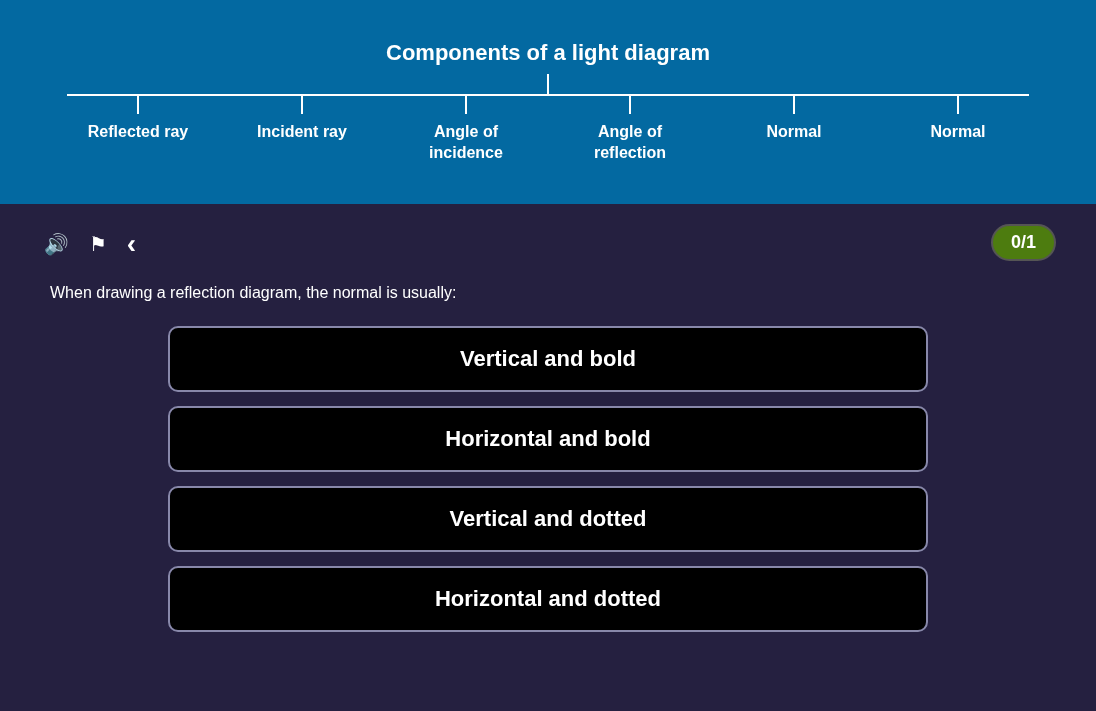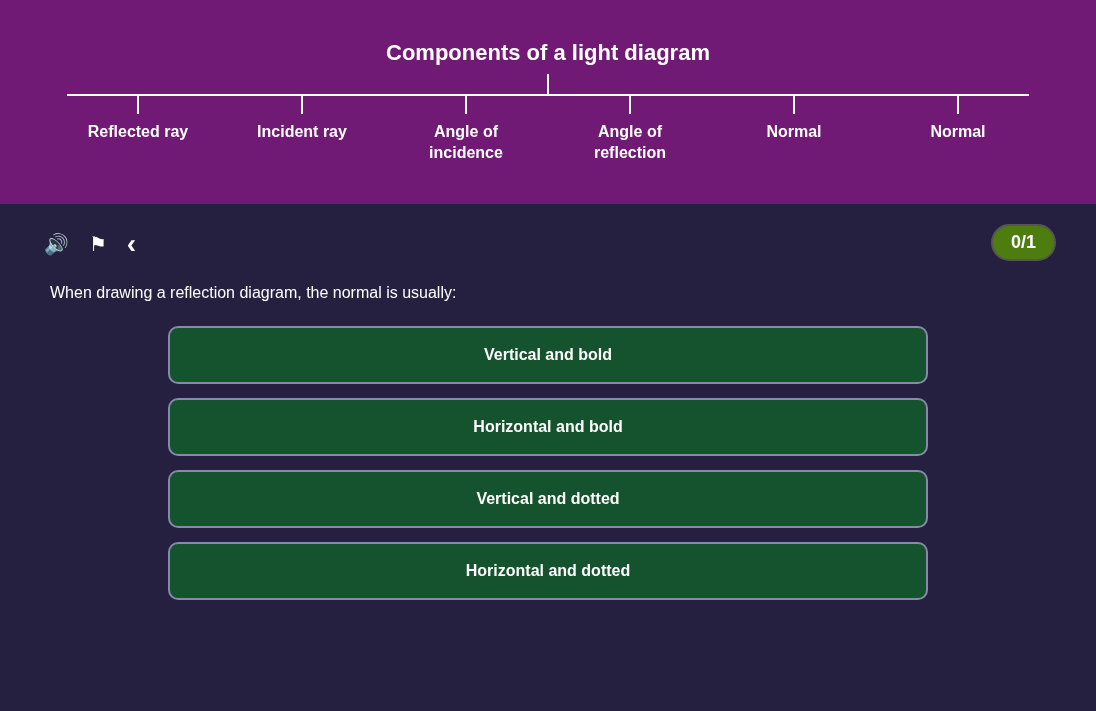--- a/index.html
+++ b/index.html
@@ -9,21 +9,21 @@
       height: 711px;
       background-color: #2d2a4a;
       font-family: 'Arial', sans-serif;
       overflow: hidden;
       display: flex;
       flex-direction: column;
     }
 
     
     .top-section {
-      background-color: #701a75;
+      background-color: #0369a1;
       padding: 30px 20px 40px 20px;
       flex: 0 0 auto;
     }
 
     .diagram-title {
       text-align: center;
       color: white;
       font-size: 22px;
       font-weight: bold;
       margin-bottom: 8px;
@@ -104,25 +104,25 @@
 
     .options-container {
       display: flex;
       flex-direction: column;
       gap: 14px;
       max-width: 760px;
       margin: 0 auto;
     }
 
     .option-button {
-      background-color: #14532d;
+      background-color: #000000;
       border: 2px solid #8888aa;
       border-radius: 10px;
       color: white;
-      font-size: 16px;
+      font-size: 22px;
       font-weight: bold;
       padding: 18px 20px;
       text-align: center;
       cursor: pointer;
       width: 100%;
       transition: background-color 0.2s;
     }
 
     
     .tree-wrapper {

